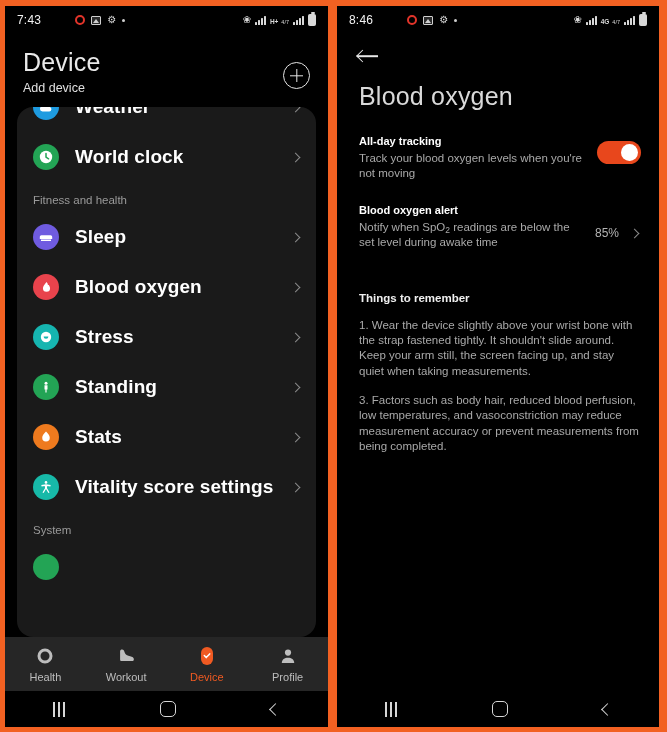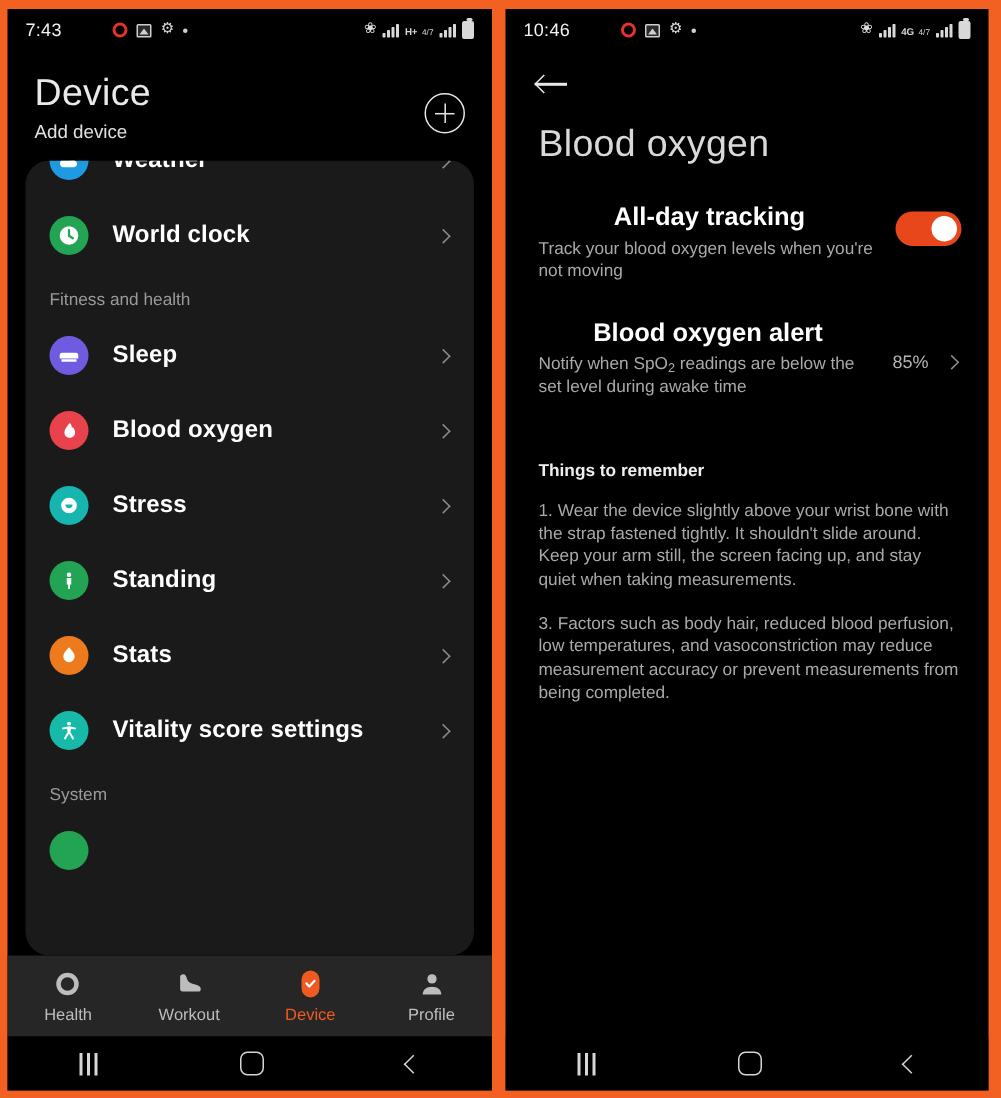--- a/index.html
+++ b/index.html
@@ -108,21 +108,21 @@
     display: flex; align-items: center;
     height: 50px; padding: 0 14px 0 16px;
   }
   .row-icon {
     width: 26px; height: 26px; border-radius: 50%;
     display: flex; align-items: center; justify-content: center;
     flex: 0 0 auto; color: #fff;
   }
   .row-icon svg { display: block; }
   .row-label {
-    margin-left: 16px; font-size: 16px; font-weight: 700; color: #fff;
+    margin-left: 16px; font-size: 19px; font-weight: 700; color: #fff;
     letter-spacing: .1px; flex: 1;
   }
   .chev {
     width: 7px; height: 7px; border-right: 1.6px solid #8b8b8b;
     border-top: 1.6px solid #8b8b8b; transform: rotate(45deg);
     flex: 0 0 auto; margin-right: 3px;
   }
   .section-label {
     font-size: 11.5px; color: #9a9a9a; padding: 12px 16px 6px 16px;
   }
@@ -171,21 +171,21 @@
   .ro-title {
     font-size: 25px; color: #d9d9d9; font-weight: 400;
     padding: 18px 20px 0 22px; letter-spacing: .2px; flex: 0 0 auto;
   }
   .rbody { flex: 1; padding: 0 18px 0 22px; overflow: hidden; }
   .setting-row {
     display: flex; align-items: flex-start; justify-content: space-between;
     padding-top: 24px;
   }
   .setting-main { flex: 1; padding-right: 10px; }
-  .setting-title { font-size: 17px; font-weight: 700; color: #fff; text-align: center; }
+  .setting-title { font-size: 11px; font-weight: 700; color: #fff; }
   .setting-desc {
     font-size: 11.5px; color: #a9a9a9; line-height: 1.28; margin-top: 4px;
     max-width: 252px;
   }
   .setting-desc sub { font-size: 8.5px; vertical-align: baseline; position: relative; top: 2px; }
   .toggle {
     width: 44px; height: 23px; border-radius: 12px; background: #E8471C;
     position: relative; flex: 0 0 auto; margin-top: 6px;
   }
   .toggle::after {
@@ -398,21 +398,21 @@
           <i></i>
         </span>
       <span class="sys-home"></span>
       <span class="sys-back"></span>
     </div>
   </div>
 
   <div class="panel panel-right">
 
     <div class="statusbar">
-      <span class="sb-time">10:46</span>
+      <span class="sb-time">8:46</span>
       <span class="sb-left-icons">
         <span class="ic-record"></span>
         <span class="ic-image"></span>
         <span class="ic-dl">⚙</span>
         <span class="ic-dot"></span>
       </span>
       <span class="sb-spacer"></span>
       <span class="sb-right-icons">
         <span class="ic-bt">❀</span>
         <span class="bars">

